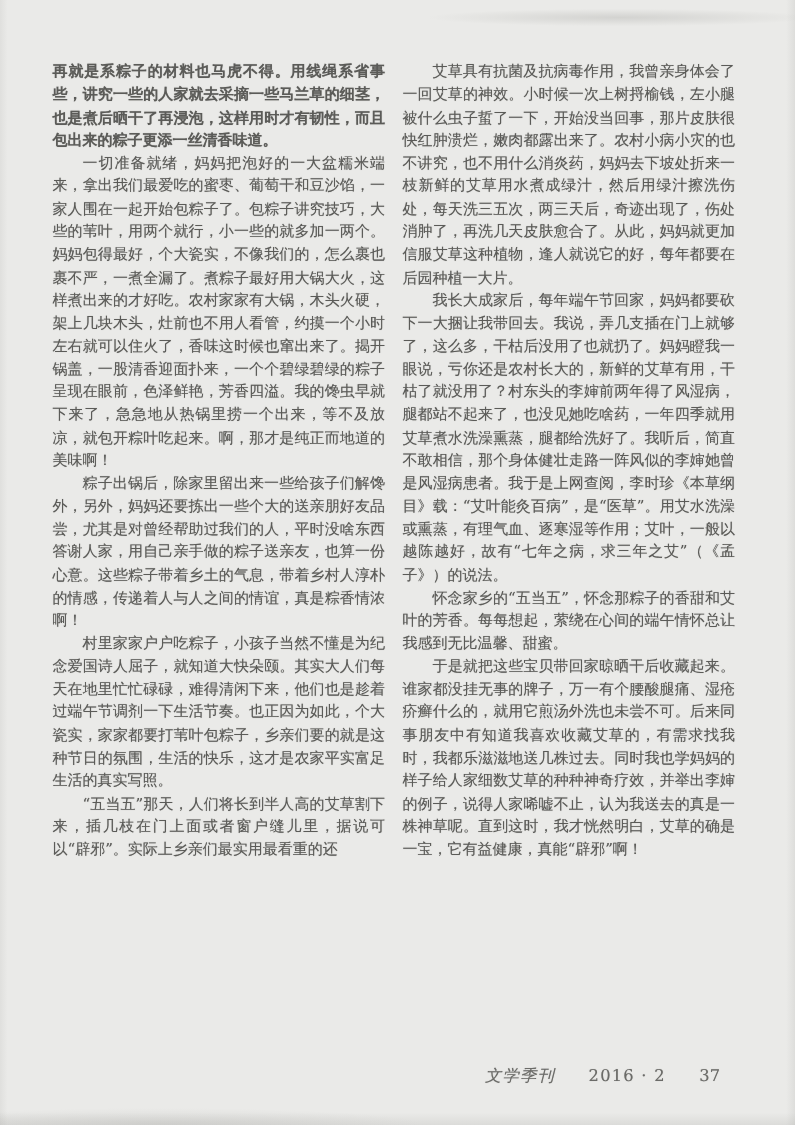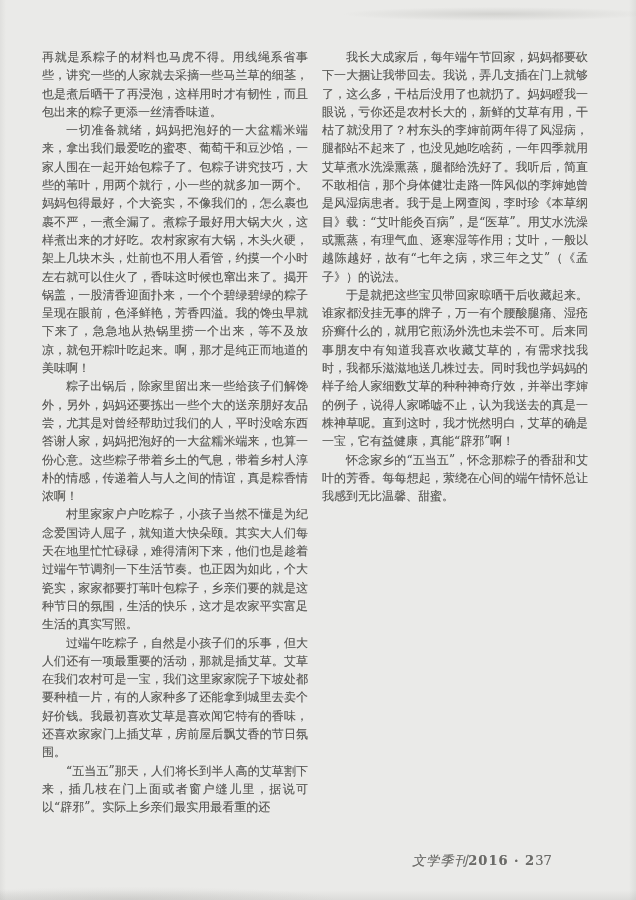--- a/index.html
+++ b/index.html
@@ -39,62 +39,62 @@
     text-shadow: 0 0 0.6px rgba(91,91,88,0.55);
   }
   .col p {
     margin: 0;
     text-align: justify;
     text-indent: 2em;
     word-break: break-all;
   }
   .col p.flush {
     text-indent: 0;
+    font-weight: bold;
   }
   .footer {
     position: absolute;
     left: 388px;
     top: 852px;
     width: 188px;
     display: flex;
-    justify-content: center;
+    justify-content: space-between;
     align-items: baseline;
     font-size: 13px;
     color: #6b6b68;
     text-shadow: 0 0 0.6px rgba(107,107,104,0.5);
   }
   .footer .journal {
     font-style: italic;
     letter-spacing: 1px;
   }
   .footer .issue {
     letter-spacing: 1px;
-    font-weight: bold;
   }
 </style>
 </head>
 <body>
 
 <div class="page">
 
   <main class="columns">
 
     <section class="col">
       <p class="flush">再就是系粽子的材料也马虎不得。用线绳系省事些，讲究一些的人家就去采摘一些马兰草的细茎，也是煮后晒干了再浸泡，这样用时才有韧性，而且包出来的粽子更添一丝清香味道。</p>
       <p>一切准备就绪，妈妈把泡好的一大盆糯米端来，拿出我们最爱吃的蜜枣、葡萄干和豆沙馅，一家人围在一起开始包粽子了。包粽子讲究技巧，大些的苇叶，用两个就行，小一些的就多加一两个。妈妈包得最好，个大瓷实，不像我们的，怎么裹也裹不严，一煮全漏了。煮粽子最好用大锅大火，这样煮出来的才好吃。农村家家有大锅，木头火硬，架上几块木头，灶前也不用人看管，约摸一个小时左右就可以住火了，香味这时候也窜出来了。揭开锅盖，一股清香迎面扑来，一个个碧绿碧绿的粽子呈现在眼前，色泽鲜艳，芳香四溢。我的馋虫早就下来了，急急地从热锅里捞一个出来，等不及放凉，就包开粽叶吃起来。啊，那才是纯正而地道的美味啊！</p>
-      <p>粽子出锅后，除家里留出来一些给孩子们解馋外，另外，妈妈还要拣出一些个大的送亲朋好友品尝，尤其是对曾经帮助过我们的人，平时没啥东西答谢人家，妈妈把泡好的一大盆糯米端来，也算一份心意。这些粽子带着乡土的气息，带着乡村人淳朴的情感，传递着人与人之间的情谊，真是粽香情浓啊！</p>
+      <p>粽子出锅后，除家里留出来一些给孩子们解馋外，另外，妈妈还要拣出一些个大的送亲朋好友品尝，尤其是对曾经帮助过我们的人，平时没啥东西答谢人家，用自己亲手做的粽子送亲友，也算一份心意。这些粽子带着乡土的气息，带着乡村人淳朴的情感，传递着人与人之间的情谊，真是粽香情浓啊！</p>
       <p>村里家家户户吃粽子，小孩子当然不懂是为纪念爱国诗人屈子，就知道大快朵颐。其实大人们每天在地里忙忙碌碌，难得清闲下来，他们也是趁着过端午节调剂一下生活节奏。也正因为如此，个大瓷实，家家都要打苇叶包粽子，乡亲们要的就是这种节日的氛围，生活的快乐，这才是农家平实富足生活的真实写照。</p>
-      <p>过端午吃粽子，自然是小孩子们的乐事，但大人们还有一项最重要的活动，那就是插艾草。艾草在我们农村可是一宝，我们这里家家院子下坡处都要种植一片，有的人家种多了还能拿到城里去卖个好价钱。我最初喜欢艾草是喜欢闻它特有的香味，还喜欢家家门上插艾草，房前屋后飘艾香的节日氛围。</p>
       <p>“五当五”那天，人们将长到半人高的艾草割下来，插几枝在门上面或者窗户缝儿里，据说可以“辟邪”。实际上乡亲们最实用最看重的还</p>
     </section>
 
     <section class="col">
+      <p>艾草具有抗菌及抗病毒作用，我曾亲身体会了一回艾草的神效。小时候一次上树捋榆钱，左小腿被什么虫子蜇了一下，开始没当回事，那片皮肤很快红肿溃烂，嫩肉都露出来了。农村小病小灾的也不讲究，也不用什么消炎药，妈妈去下坡处折来一枝新鲜的艾草用水煮成绿汁，然后用绿汁擦洗伤处，每天洗三五次，两三天后，奇迹出现了，伤处消肿了，再洗几天皮肤愈合了。从此，妈妈就更加信服艾草这种植物，逢人就说它的好，每年都要在后园种植一大片。</p>
       <p>我长大成家后，每年端午节回家，妈妈都要砍下一大捆让我带回去。我说，弄几支插在门上就够了，这么多，干枯后没用了也就扔了。妈妈瞪我一眼说，亏你还是农村长大的，新鲜的艾草有用，干枯了就没用了？村东头的李婶前两年得了风湿病，腿都站不起来了，也没见她吃啥药，一年四季就用艾草煮水洗澡熏蒸，腿都给洗好了。我听后，简直不敢相信，那个身体健壮走路一阵风似的李婶她曾是风湿病患者。我于是上网查阅，李时珍《本草纲目》载：“艾叶能灸百病”，是“医草”。用艾水洗澡或熏蒸，有理气血、逐寒湿等作用；艾叶，一般以越陈越好，故有“七年之病，求三年之艾”（《孟子》）的说法。</p>
+      <p>怀念家乡的“五当五”，怀念那粽子的香甜和艾叶的芳香。每每想起，萦绕在心间的端午情怀总让我感到无比温馨、甜蜜。</p>
       <p>于是就把这些宝贝带回家晾晒干后收藏起来。谁家都没挂无事的牌子，万一有个腰酸腿痛、湿疮疥癣什么的，就用它煎汤外洗也未尝不可。后来同事朋友中有知道我喜欢收藏艾草的，有需求找我时，我都乐滋滋地送几株过去。同时我也学妈妈的样子给人家细数艾草的种种神奇疗效，并举出李婶的例子，说得人家唏嘘不止，认为我送去的真是一株神草呢。直到这时，我才恍然明白，艾草的确是一宝，它有益健康，真能“辟邪”啊！</p>
-      <p>怀念家乡的“五当五”，怀念那粽子的香甜和艾叶的芳香。每每想起，萦绕在心间的端午情怀总让我感到无比温馨、甜蜜。</p>
     </section>
 
   </main>
 
   <footer class="footer">
     <span class="journal">文学季刊</span>
     <span class="issue">2016 · 2</span>
     <span class="pageno">37</span>
   </footer>
 

